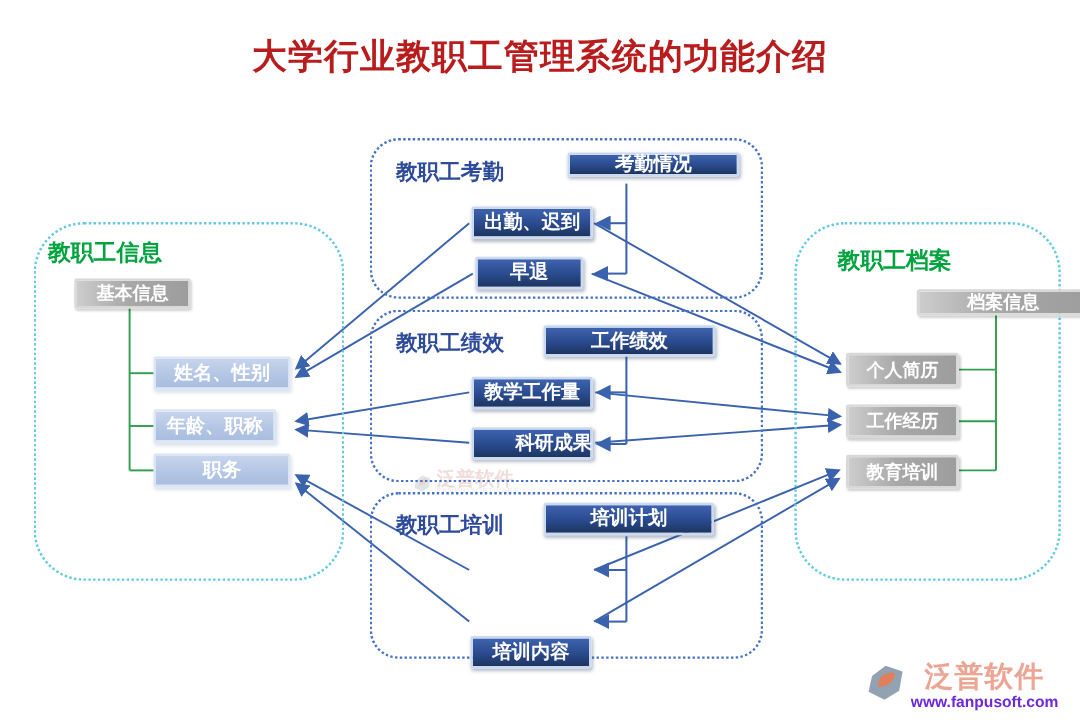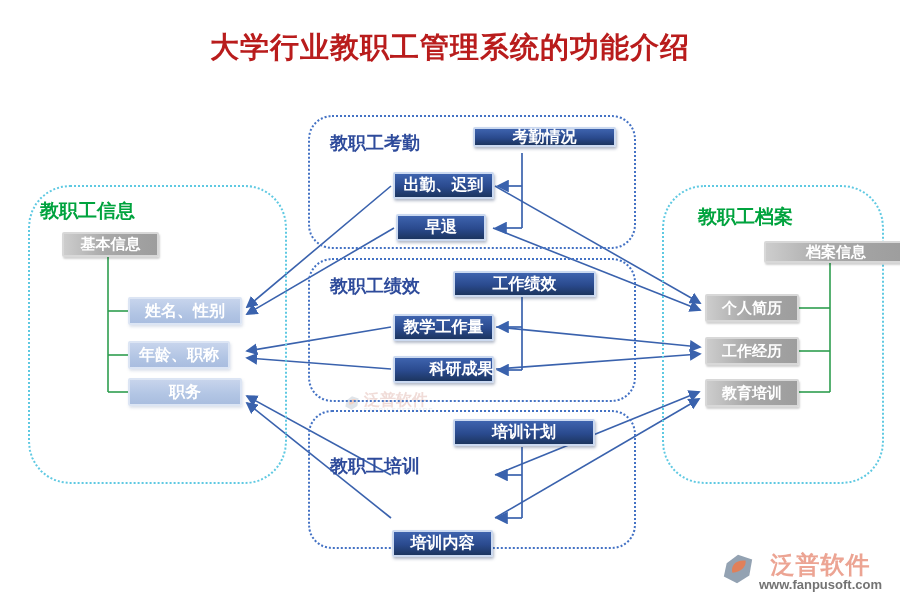--- a/index.html
+++ b/index.html
@@ -46,21 +46,21 @@
   
   .watermark{position:absolute;left:344px;top:393px;display:flex;align-items:center;gap:4px;
     opacity:.38;z-index:0;}
   .watermark .wm-text{color:#D9A49A;font-size:16px;font-weight:bold;line-height:14px;}
   .watermark .wm-sub{color:#BFC8D4;font-size:6px;letter-spacing:1px;}
 
   
   .footer-logo{position:absolute;right:18px;bottom:8px;display:flex;align-items:flex-start;gap:4px;}
   .fl-text{display:flex;flex-direction:column;align-items:center;}
   .fl-name{font-size:24px;font-weight:bold;color:#ECA493;line-height:26px;letter-spacing:1px;}
-  .fl-url{font-size:13px;font-weight:bold;color:#737373;line-height:14px;}
+  .fl-url{font-size:13px;font-weight:bold;color:#6d28d9;line-height:14px;}
 </style>
 </head>
 <body>
 
 <div class="stage">
 
   <div class="watermark">
     <svg width="16" height="16" viewBox="0 0 36 36">
       <path d="M6 12 L18 3 L33 8 L30 25 L17 33 L3 26 Z" fill="#AEB9C6"></path>
       <path d="M12 22 C10 14 16 8 26 9 C27 15 22 21 12 22 Z" fill="#E08B64"></path>
@@ -142,21 +142,21 @@
   <div class="badge dark" style="left:393px;top:172px;width:101px;height:27px;">出勤、迟到</div>
   <div class="badge dark" style="left:396px;top:214px;width:90px;height:27px;">早退</div>
 
   <div class="panel mid panel-perf"></div>
   <div class="grp-title blue" style="left:330px;top:274px;">教职工绩效</div>
   <div class="badge dark" style="left:453px;top:271px;width:143px;height:26px;">工作绩效</div>
   <div class="badge dark" style="left:393px;top:314px;width:101px;height:27px;">教学工作量</div>
   <div class="badge dark" style="left:393px;top:356px;width:101px;height:27px;padding-left:36px;">科研成果</div>
 
   <div class="panel mid panel-trn"></div>
-  <div class="grp-title blue" style="left:330px;top:425px;margin-top:29px;">教职工培训</div>
+  <div class="grp-title blue" style="left:330px;top:425px;">教职工培训</div>
   <div class="badge dark" style="left:453px;top:419px;width:142px;height:27px;">培训计划</div>
   <div class="badge dark" style="left:392px;top:504px;width:101px;height:27px;margin-top:26px;">培训内容</div>
 
   <div class="panel panel-right"></div>
   <div class="grp-title green" style="left:698px;top:204px;">教职工档案</div>
   <div class="badge gray" style="left:764px;top:241px;width:144px;height:22px;">档案信息</div>
   <div class="badge gray" style="left:705px;top:294px;width:94px;height:28px;">个人简历</div>
   <div class="badge gray" style="left:705px;top:337px;width:94px;height:28px;">工作经历</div>
   <div class="badge gray" style="left:705px;top:379px;width:94px;height:28px;">教育培训</div>
 

